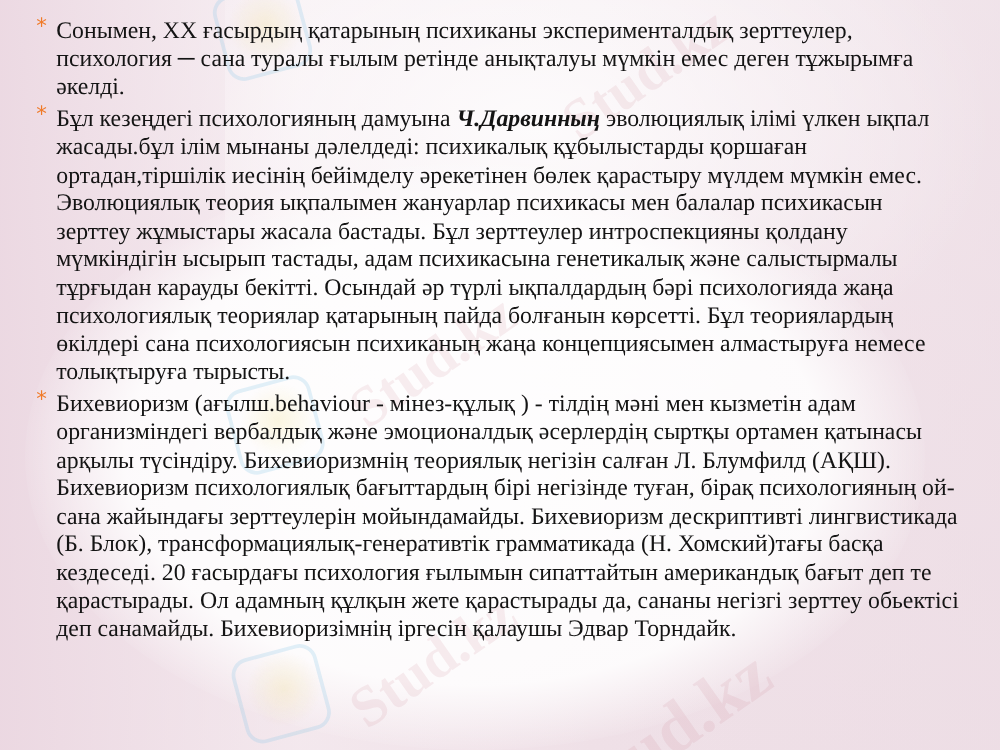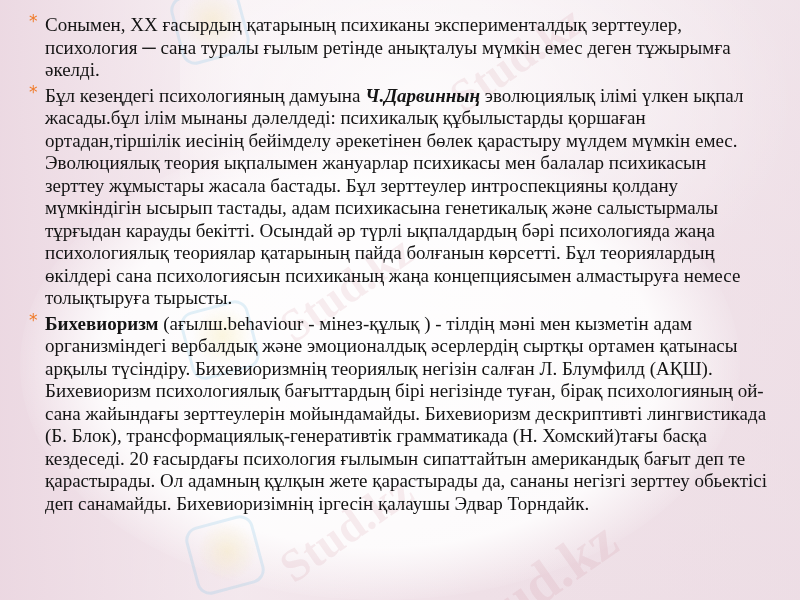--- a/index.html
+++ b/index.html
@@ -56,21 +56,21 @@
       margin-bottom: 3px;
     }
     .bullet-mark {
       position: absolute; left: 0; top: -4px;
       color: #f07a28;
       font-family: "DejaVu Sans", sans-serif;
       font-size: 17px;
       line-height: 22px;
     }
     .bullet-text { display: block; }
-    .b { font-weight: bold; text-align: center; }
+    .b { font-weight: normal; text-align: center; }
     .bi { font-weight: bold; font-style: italic; }
     .it { }
   </style>
 </head>
 <body>
 
 <div class="bg-band"></div>
 <div class="bg-white-top"></div>
 <div class="bg-circle"></div>
 

